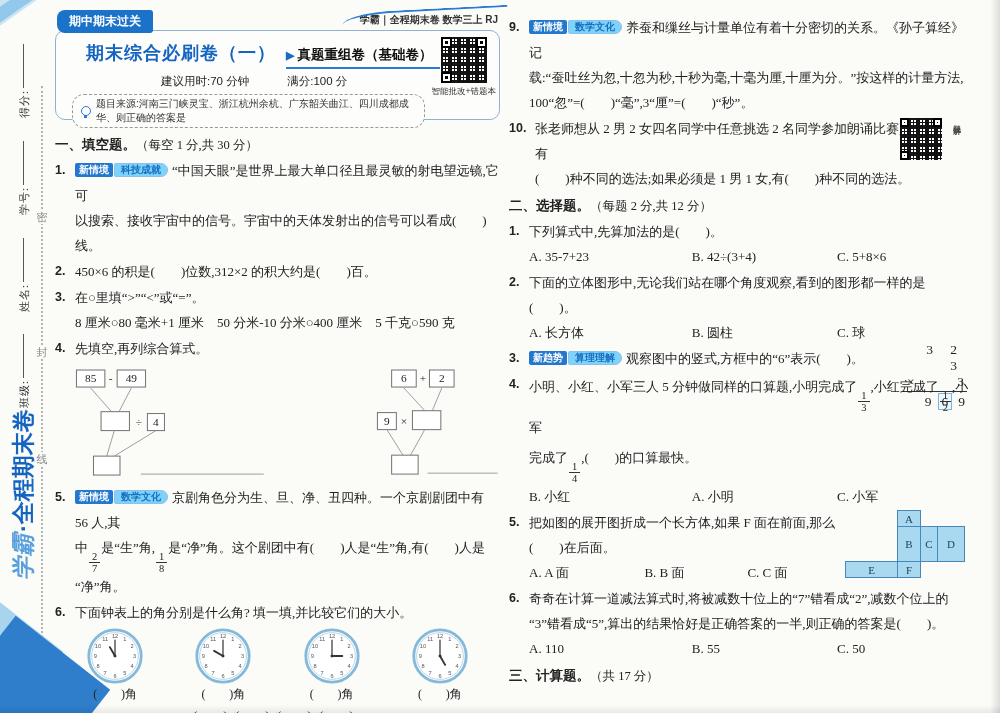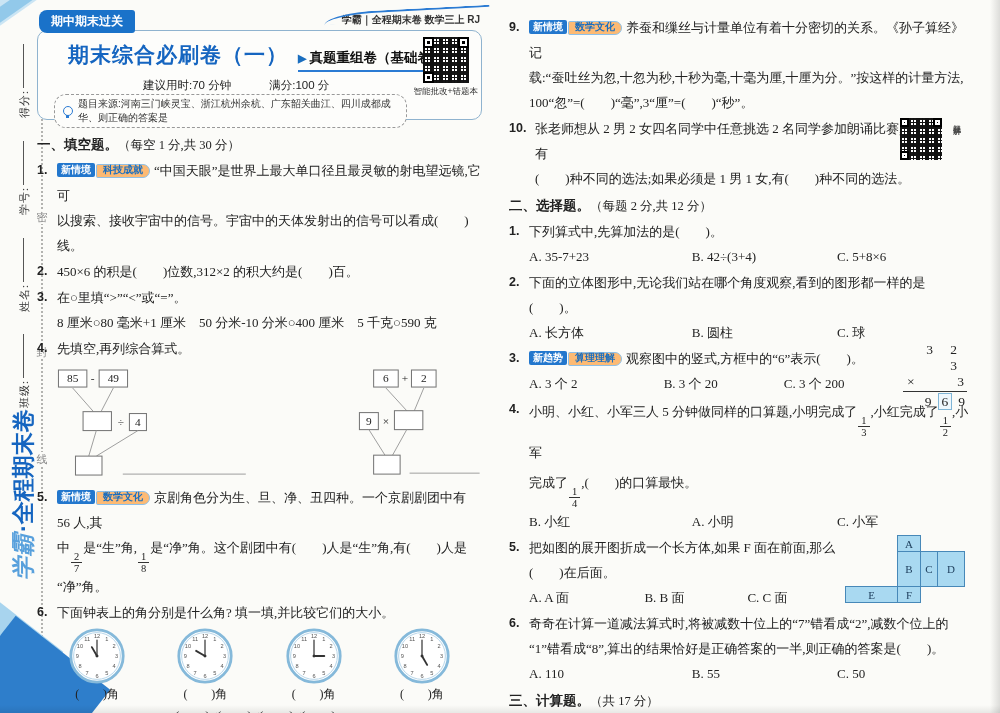--- a/index.html
+++ b/index.html
@@ -21,34 +21,34 @@
              background:#fbfbf8;line-height:14px;}
   .side-field{position:absolute;left:17px;transform:rotate(-90deg);transform-origin:0 0;
               white-space:nowrap;font-size:11px;color:#333;letter-spacing:1px;}
   .sf-line{display:inline-block;width:44px;border-bottom:1px solid #555;margin-left:2px;vertical-align:4px;}
   .brand-vert{position:absolute;left:8px;top:580px;transform:rotate(-90deg);transform-origin:0 0;
               white-space:nowrap;font-family:"Liberation Sans",sans-serif;font-weight:bold;font-size:23px;color:#1565c0;}
   .brand-logo{color:#58a0dc;font-style:italic;margin-right:2px;}
 
   
   .page{position:absolute;top:0;height:713px;}
-  .page-left{left:37px;width:445px;}
+  .page-left{left:55px;width:445px;}
   .page-right{left:509px;width:460px;}
 
   
   .hdr{position:relative;height:122px;margin-top:8px;font-family:"Liberation Sans",sans-serif;}
   .hdr-badge{position:absolute;left:2px;top:2px;background:#1a72c9;color:#fff;font-weight:bold;
              font-size:12px;padding:3px 12px;border-radius:8px 3px 3px 8px;z-index:2;}
   .hdr-edition{position:absolute;right:2px;top:5px;font-size:10px;font-weight:bold;color:#333;}
   .hdr-edition::before{content:"";position:absolute;left:-18px;top:-4px;width:120%;height:10px;
              border-top:2px solid #2b7bd3;border-radius:100% 0 0 0/300% 0 0 0;transform:rotate(-3deg);}
   .hdr-card{position:absolute;left:0;right:0;top:22px;bottom:10px;border:1.5px solid #8fb3cf;
             border-radius:10px;background:#fdfdfb;}
   .hdr-row1{padding:10px 0 0 30px;display:flex;align-items:baseline;}
-  .hdr-title{font-size:21px;font-weight:bold;color:#1565c0;letter-spacing:1px;}
+  .hdr-title{font-size:18px;font-weight:bold;color:#1565c0;letter-spacing:1px;}
   .hdr-sub{margin-left:10px;font-size:13.5px;font-weight:bold;color:#111;position:relative;}
   .hdr-sub .arr{color:#1a6ebf;font-style:normal;margin-right:3px;font-size:11px;}
   .hdr-sub::after{content:"";position:absolute;left:0;right:-8px;bottom:-5px;border-bottom:2px solid #2b7bd3;}
   .hdr-meta{padding:9px 0 0 105px;font-size:11.5px;color:#222;display:flex;gap:38px;}
   .qr{position:relative;background:
       linear-gradient(90deg,#111 22%,transparent 22% 45%,#111 45% 58%,transparent 58% 78%,#111 78%),
       linear-gradient(0deg,#161616 20%,transparent 20% 42%,#161616 42% 55%,transparent 55% 80%,#161616 80%);
       background-size:9px 9px;background-color:#fff;}
   .qf{position:absolute;width:11px;height:11px;border:2px solid #000;background:#fff;box-sizing:border-box;}
   .qf::after{content:"";position:absolute;inset:2px;background:#000;}
@@ -62,22 +62,22 @@
 
   
   .sec{font-family:"Liberation Sans",sans-serif;font-weight:bold;font-size:13.5px;margin:6px 0 4px 0;}
   .sec .pts{font-family:"Liberation Serif",serif;font-weight:normal;font-size:12.5px;}
   .q{display:flex;font-size:13px;line-height:25px;margin-top:1px;}
   .qn{flex:0 0 20px;font-family:"Liberation Sans",sans-serif;font-weight:bold;font-size:12.5px;}
   .qn10{flex-basis:26px;}
   .qt{flex:1;position:relative;}
   .tagA{display:inline-block;background:#2377cd;color:#fff;font-family:Liberation Serif, serif;
         font-size:10px;font-weight:bold;line-height:14px;padding:0 4px;border-radius:2px;vertical-align:2px;}
-  .tagB{display:inline-block;background:#fdba74;color:#1a6ebf;border:1px solid #8ec0e8;
-        font-family:Liberation Mono, monospace;font-size:10px;font-weight:bold;line-height:12px;
+  .tagB{display:inline-block;background:#7dd3fc;color:#1a6ebf;border:1px solid #8ec0e8;
+        font-family:Liberation Sans, sans-serif;font-size:10px;font-weight:bold;line-height:12px;
         padding:0 6px;border-radius:2px 8px 8px 2px;margin:0 4px 0 1px;vertical-align:2px;}
   .opts{display:flex;padding-left:20px;font-size:13px;line-height:25px;}
   .opts span:nth-child(1){width:37%;}
   .opts span:nth-child(2){width:33%;}
   .opts span:nth-child(3){flex:1;}
   .fr{display:inline-flex;flex-direction:column;text-align:center;vertical-align:-8px;
       font-size:10.5px;line-height:11px;margin:0 1px;}
   .fr .n{border-bottom:1px solid #333;padding:0 3px;}
 
   
@@ -387,25 +387,20 @@
       <span>C. 球</span>
     </div>
 
     <div style="position:relative">
       <div class="q">
         <span class="qn">3.</span>
         <div class="qt" style="padding-right:76px">
           <span class="tagA">新趋势</span><span class="tagB">算理理解</span><span>观察图中的竖式,方框中的“6”表示(　　)。</span>
         </div>
       </div>
-      <div class="opts" style="padding-right:76px">
-        <span>A. 3 个 2</span>
-        <span>B. 3 个 20</span>
-        <span>C. 3 个 200</span>
-      </div>
       <div class="vmult">
         <div class="vm1">3 2 3</div>
         <div class="vm2">
             <span>×</span>
             <span>3</span>
           </div>
         <div class="vm3">
           <span>9</span>
           <span class="boxed">6</span>
           <span>9</span>
@@ -455,21 +450,21 @@
         <div style="left:92px;top:16px;width:28px;height:36px">D</div>
         <div style="left:0;top:51px;width:53px;height:17px">E</div>
         <div style="left:52px;top:51px;width:24px;height:17px">F</div>
       </div>
     </div>
 
     <div class="q">
       <span class="qn">6.</span>
       <div class="qt">
         <span>奇奇在计算一道减法算式时,将被减数十位上的“7”错看成“2”,减数个位上的</span><br>
-        <span>“1”错看成“8”,算出的结果恰好是正确答案的一半,则正确的答案是(　　)。</span>
+        <span>“3”错看成“5”,算出的结果恰好是正确答案的一半,则正确的答案是(　　)。</span>
       </div>
     </div>
     <div class="opts">
       <span>A. 110</span>
       <span>B. 55</span>
       <span>C. 50</span>
     </div>
 
     <div class="sec"><span>三、</span><span>计算题。</span><span class="pts">（共 17 分）</span></div>
 

